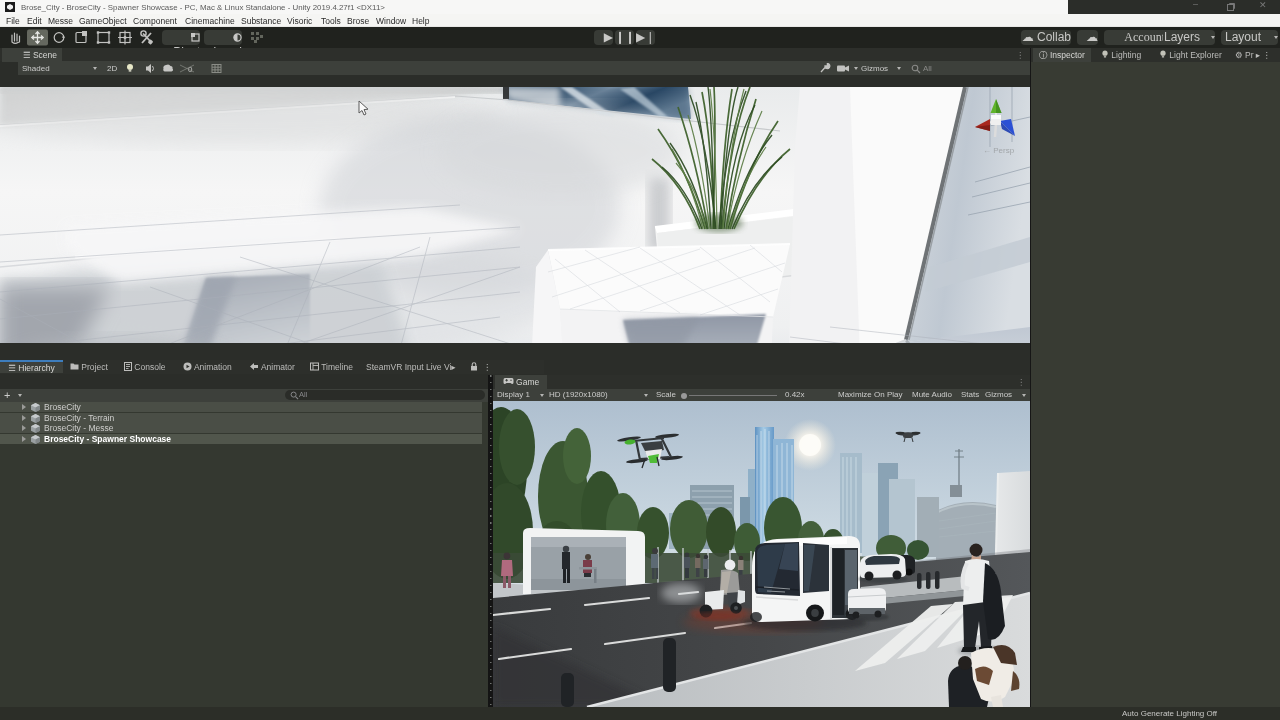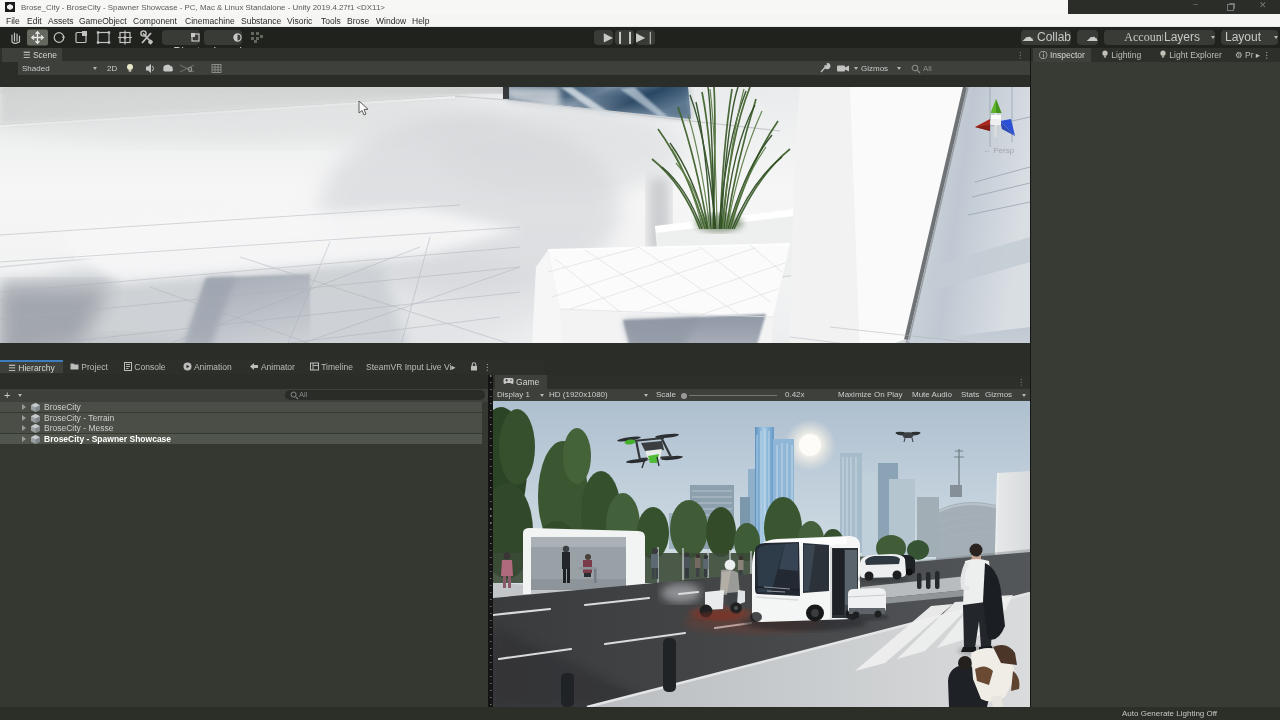--- a/index.html
+++ b/index.html
@@ -57,21 +57,21 @@
     <svg class="abs" style="left:1227px;top:3px;" width="8" height="8" viewBox="0 0 8 8">
         <rect x="0.5" y="1.5" width="6" height="6" fill="none" stroke="#777" stroke-width="1"></rect>
         <path d="M2.5,1.5 L2.5,0.5 L7.5,0.5 L7.5,5.5 L6.5,5.5" fill="none" stroke="#777" stroke-width="1"></path>
       </svg>
     <div class="wbtn" style="left:1259px;">✕</div>
   </div>
 
   <div id="menubar" class="abs">
     <span style="left:6px;">File</span>
       <span style="left:27px;">Edit</span>
-      <span style="left:48px;">Assets</span>
+      <span style="left:48px;">Messe</span>
       <span style="left:79px;">GameObject</span>
       <span style="left:133px;">Component</span>
       <span style="left:185px;">Cinemachine</span>
       <span style="left:241px;">Substance</span>
       <span style="left:287px;">Visoric</span>
       <span style="left:321px;">Tools</span>
       <span style="left:347px;">Brose</span>
       <span style="left:376px;">Window</span>
       <span style="left:412px;">Help</span>
   </div>

